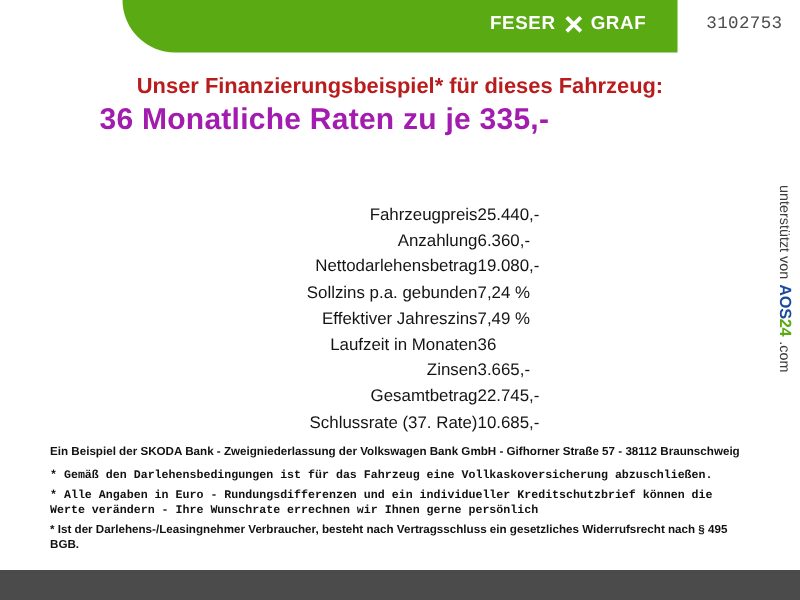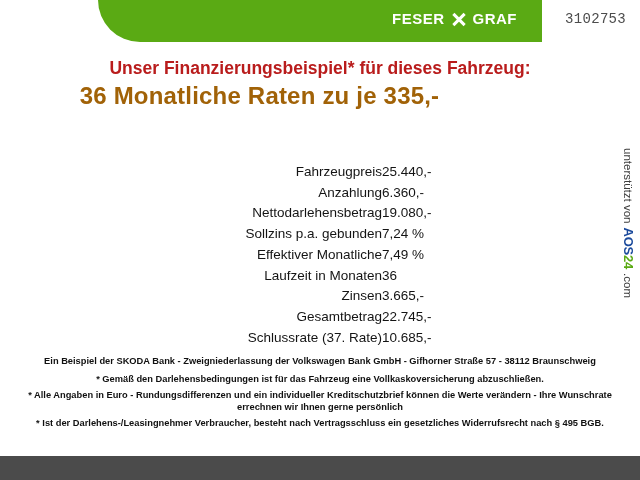--- a/index.html
+++ b/index.html
@@ -94,21 +94,21 @@
     color: #b91c1c;
   }
   .title-2 {
     position: absolute;
     top: 82px;
     left: 0;
     width: 519px;
     text-align: center;
     font-size: 24px;
     font-weight: bold;
-    color: #a16207;
+    color: #a21caf;
     letter-spacing: 0.2px;
   }
 
   
   .table {
     position: absolute;
     top: 162px;
     left: 142px;
     width: 360px;
   }
@@ -149,31 +149,30 @@
     letter-spacing: -0.2px;
   }
   .vertical-inner .logo .accent { color: #5aaa14; }
 
   
   .footer {
     position: absolute;
     top: 356px;
     left: 0;
     width: 640px;
-    padding: 0 24px;
-    text-align: center;
+    padding: 0 40px;
   }
   .footer p {
     margin: 0 0 6px 0;
     font-size: 9.3px;
     line-height: 11.5px;
     font-weight: bold;
     color: #111111;
   }
-  .footer p.small-gap { margin-bottom: 5px; }
+  .footer p.small-gap { margin-bottom: 5px; font-family: Liberation Mono, monospace; }
 
   .bottom-band {
     position: absolute;
     bottom: 0;
     left: 0;
     width: 640px;
     height: 24px;
     background: #4b4b4b;
   }
 </style>
@@ -206,21 +205,21 @@
     </div>
     <div class="row">
       <span class="label">Nettodarlehensbetrag</span>
       <span class="value">19.080,-</span>
     </div>
     <div class="row">
       <span class="label">Sollzins p.a. gebunden</span>
       <span class="value">7,24 %</span>
     </div>
     <div class="row">
-      <span class="label">Effektiver Monatliche</span>
+      <span class="label">Effektiver Jahreszins</span>
       <span class="value">7,49 %</span>
     </div>
     <div class="row">
       <span class="label">Laufzeit in Monaten</span>
       <span class="value">36</span>
     </div>
     <div class="row">
       <span class="label">Zinsen</span>
       <span class="value">3.665,-</span>
     </div>

